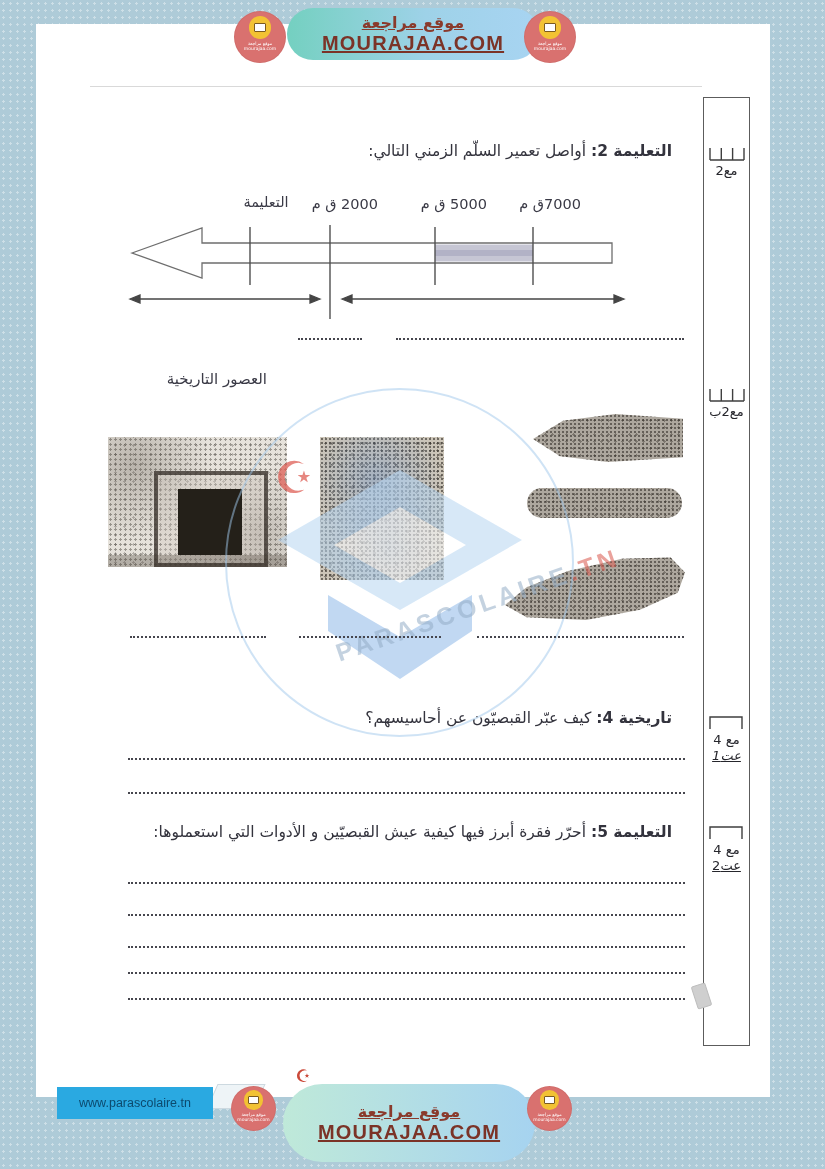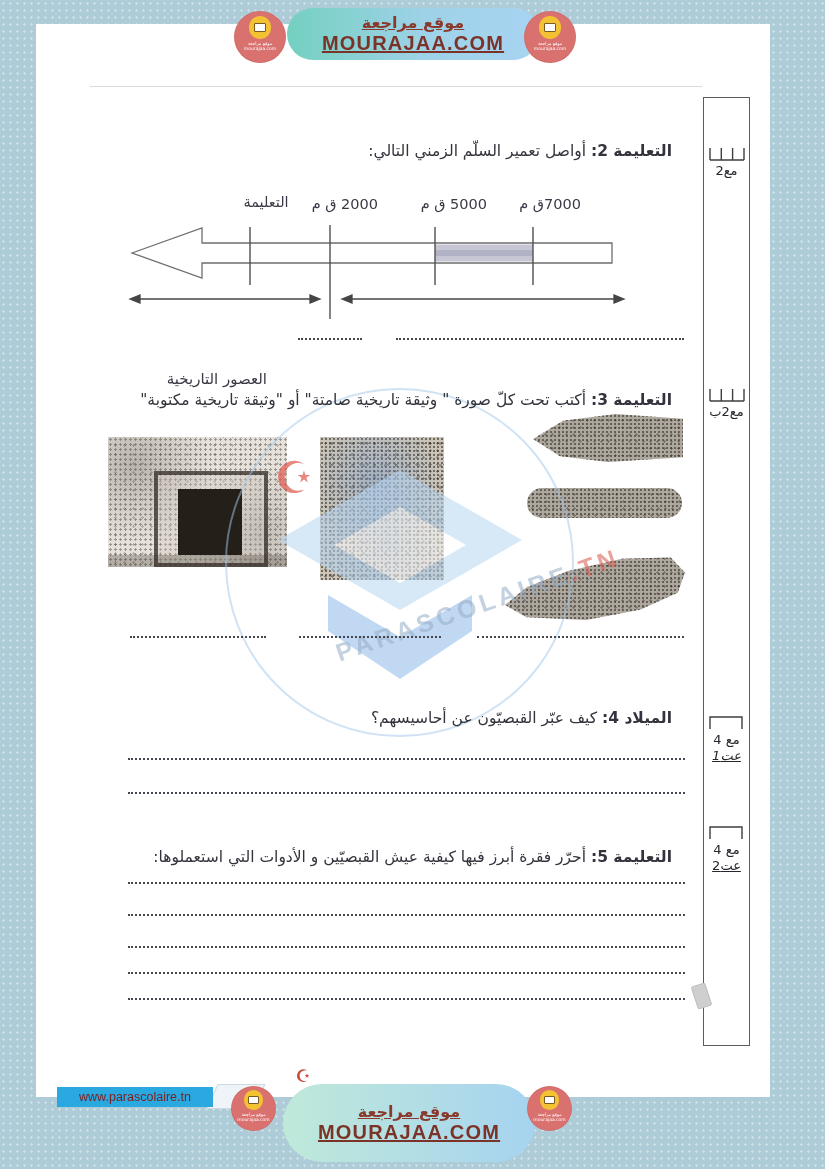--- a/index.html
+++ b/index.html
@@ -74,22 +74,22 @@
 
   
   .strip{position:absolute;left:703px;top:97px;width:45px;height:947px;border:1px solid #5c5c5c;z-index:4;background:transparent;}
   .margin-label{position:absolute;left:0;width:45px;font-size:13px;color:#26262c;direction:rtl;text-align:center;}
   .margin-label.ul{text-decoration:underline;}
   .markbox{position:absolute;left:5px;}
   .scan-mark{position:absolute;left:694px;top:984px;width:13px;height:22px;background:#cfcfcf;
     border:1px solid #bdbdbd;border-radius:2px;transform:rotate(-18deg);z-index:5;}
 
   
-  .linkbar{position:absolute;left:57px;top:1087px;width:156px;height:20px;background:#2aa9e1;
-    color:#7f1d1d;font-size:12.5px;font-family:"Liberation Sans",sans-serif;display:flex;
+  .linkbar{position:absolute;left:57px;top:1087px;width:156px;height:32px;background:#2aa9e1;
+    color:#0c4a6e;font-size:12.5px;font-family:"Liberation Sans",sans-serif;display:flex;
     align-items:center;justify-content:center;z-index:9;}
   .cap-shape{position:absolute;left:212px;top:1084px;width:46px;height:23px;background:#eef4f7;
     border:1px solid #cdd9e0;transform:skewX(-24deg);z-index:8;}
   .mini-emblem{position:absolute;left:290px;top:1064px;width:26px;height:24px;color:#cb4a3a;
     font-size:17px;line-height:24px;text-align:center;z-index:9;}
 </style>
 </head>
 <body>
 
 <div id="screen">
@@ -141,24 +141,20 @@
       <line x1="226" y1="84" x2="500" y2="84"></line>
       <polygon points="222,84 232,80 232,88"></polygon>
         <polygon points="504,84 494,80 494,88"></polygon>
     </g>
   </svg>
 
   <div class="eralabel" style="left:163px;top:322px;width:104px;margin-top:48px;">العصور التاريخية</div>
   <div class="dotline" style="left:298px;top:322px;width:64px;"></div>
   <div class="dotline" style="left:396px;top:322px;width:288px;"></div>
 
-  <div class="qline" style="right:153px;top:388px;">
-    <span class="qlabel">التعليمة 3:</span>
-    <span>أكتب تحت كلّ صورة " وثيقة تاريخية صامتة" أو "وثيقة تاريخية مكتوبة"</span>
-  </div>
 
   <div class="photo photo1" style="left:108px;top:437px;width:179px;height:130px;">
     <div class="door-outer"></div>
     <div class="door-inner"></div>
   </div>
   <div class="photo photo2" style="left:320px;top:437px;width:124px;height:143px;"></div>
   <div class="tool tool-top" style="left:533px;top:414px;width:150px;height:48px;"></div>
   <div class="tool tool-mid" style="left:527px;top:488px;width:155px;height:30px;"></div>
   <div class="tool tool-bot" style="left:505px;top:552px;width:180px;height:68px;"></div>
 
@@ -171,27 +167,27 @@
   <div class="wm wm-emblem">☪</div>
   <div class="wm wm-text">
     <span>PARASCOLAIRE</span><span class="tld">.TN</span>
   </div>
 
   <div class="dotline" style="left:130px;top:620px;width:136px;"></div>
   <div class="dotline" style="left:299px;top:620px;width:142px;"></div>
   <div class="dotline" style="left:477px;top:620px;width:207px;"></div>
 
   <div class="qline" style="right:153px;top:706px;">
-    <span class="qlabel">الميلاد 4:</span>
+    <span class="qlabel">تاريخية 4:</span>
     <span>كيف عبّر القبصيّون عن أحاسيسهم؟</span>
   </div>
   <div class="dotline" style="left:128px;top:742px;width:557px;"></div>
   <div class="dotline" style="left:128px;top:776px;width:557px;"></div>
 
-  <div class="qline" style="right:153px;top:820px;margin-top:25px;">
+  <div class="qline" style="right:153px;top:820px;">
     <span class="qlabel">التعليمة 5:</span>
     <span>أحرّر فقرة أبرز فيها كيفية عيش القبصيّين و الأدوات التي استعملوها:</span>
   </div>
   <div class="dotline" style="left:128px;top:866px;width:557px;"></div>
   <div class="dotline" style="left:128px;top:898px;width:557px;"></div>
   <div class="dotline" style="left:128px;top:930px;width:557px;"></div>
   <div class="dotline" style="left:128px;top:956px;width:557px;"></div>
   <div class="dotline" style="left:128px;top:982px;width:557px;"></div>
 
   <div class="strip">

